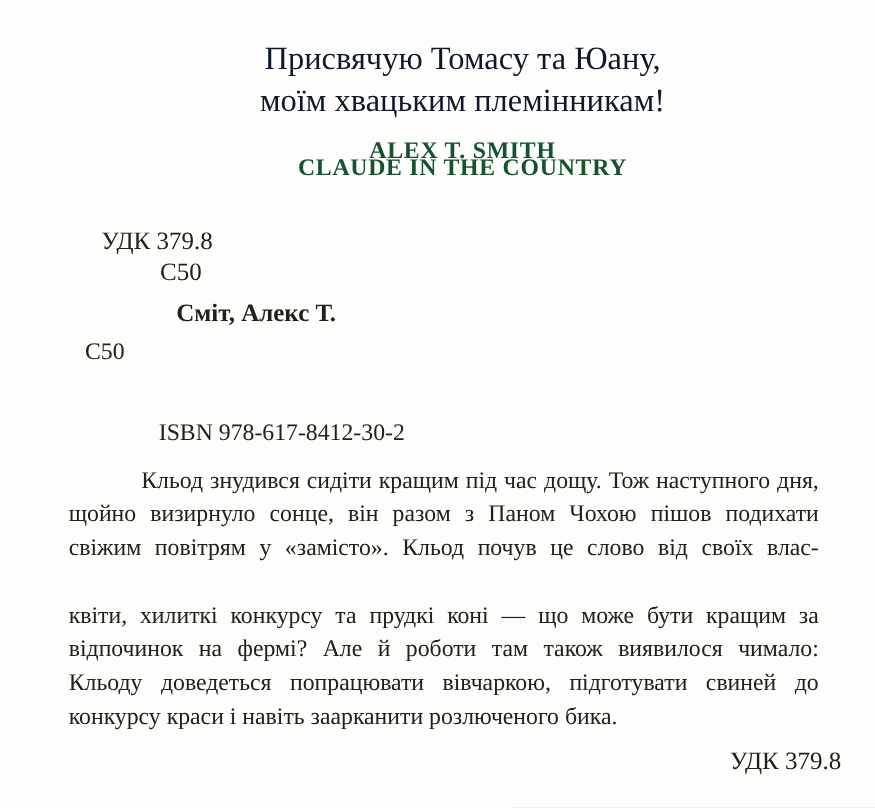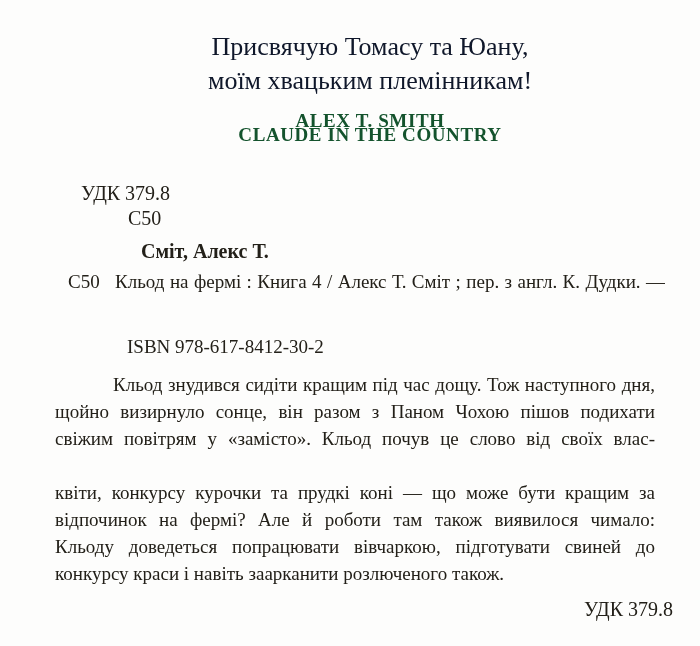--- a/index.html
+++ b/index.html
@@ -62,27 +62,26 @@
 
   <div class="abs header-center en-title" style="top:110px;">ALEX T. SMITH</div>
   <div class="abs header-center en-title" style="top:124px;">CLAUDE IN THE COUNTRY</div>
 
   <div class="abs plain" style="left:65px; top:182px;">УДК 379.8</div>
   <div class="abs plain" style="left:112px; top:207px;">С50</div>
 
   <div class="abs plain bold" style="left:125px; top:240px;text-align:right;">Сміт, Алекс Т.</div>
 
   <div class="abs body-line" style="left:68px; top:271px;">С50</div>
-  <div class="abs body-line just" style="left:115px; top:271px; width:550px;">Кльод на фермі : Книга 4 / Алекс Т. Сміт ; пер. з англ. К. Дудки. —</div>
 
   <div class="abs body-line" style="left:127px; top:336px;">ISBN 978-617-8412-30-2</div>
 
   <div class="abs body-line just" style="left:113px; top:374px; width:542px;">Кльод знудився сидіти кращим під час дощу. Тож наступного дня,</div>
   <div class="abs body-line just" style="left:55px; top:428px; width:600px;">свіжим повітрям у «замісто». Кльод почув це слово від своїх влас-</div>
   <div class="abs body-line just" style="left:55px; top:401px; width:600px;">щойно визирнуло сонце, він разом з Паном Чохою пішов подихати</div>
-  <div class="abs body-line just" style="left:55px; top:482px; width:600px;">квіти, конкурсу курочки та прудкі коні — що може бути кращим за</div>
+  <div class="abs body-line just" style="left:55px; top:482px; width:600px;">квіти, хилиткі конкурсу та прудкі коні — що може бути кращим за</div>
   <div class="abs body-line just" style="left:55px; top:536px; width:600px;">Кльоду доведеться попрацювати вівчаркою, підготувати свиней до</div>
   <div class="abs body-line just" style="left:55px; top:509px; width:600px;">відпочинок на фермі? Але й роботи там також виявилося чимало:</div>
-  <div class="abs body-line" style="left:55px; top:563px;">конкурсу краси і навіть заарканити розлюченого також.</div>
+  <div class="abs body-line" style="left:55px; top:563px;">конкурсу краси і навіть заарканити розлюченого бика.</div>
 
   <div class="abs plain right" style="left:400px; top:598px; width:257px;">УДК 379.8</div>
 
 </div>
 
 </body></html>

